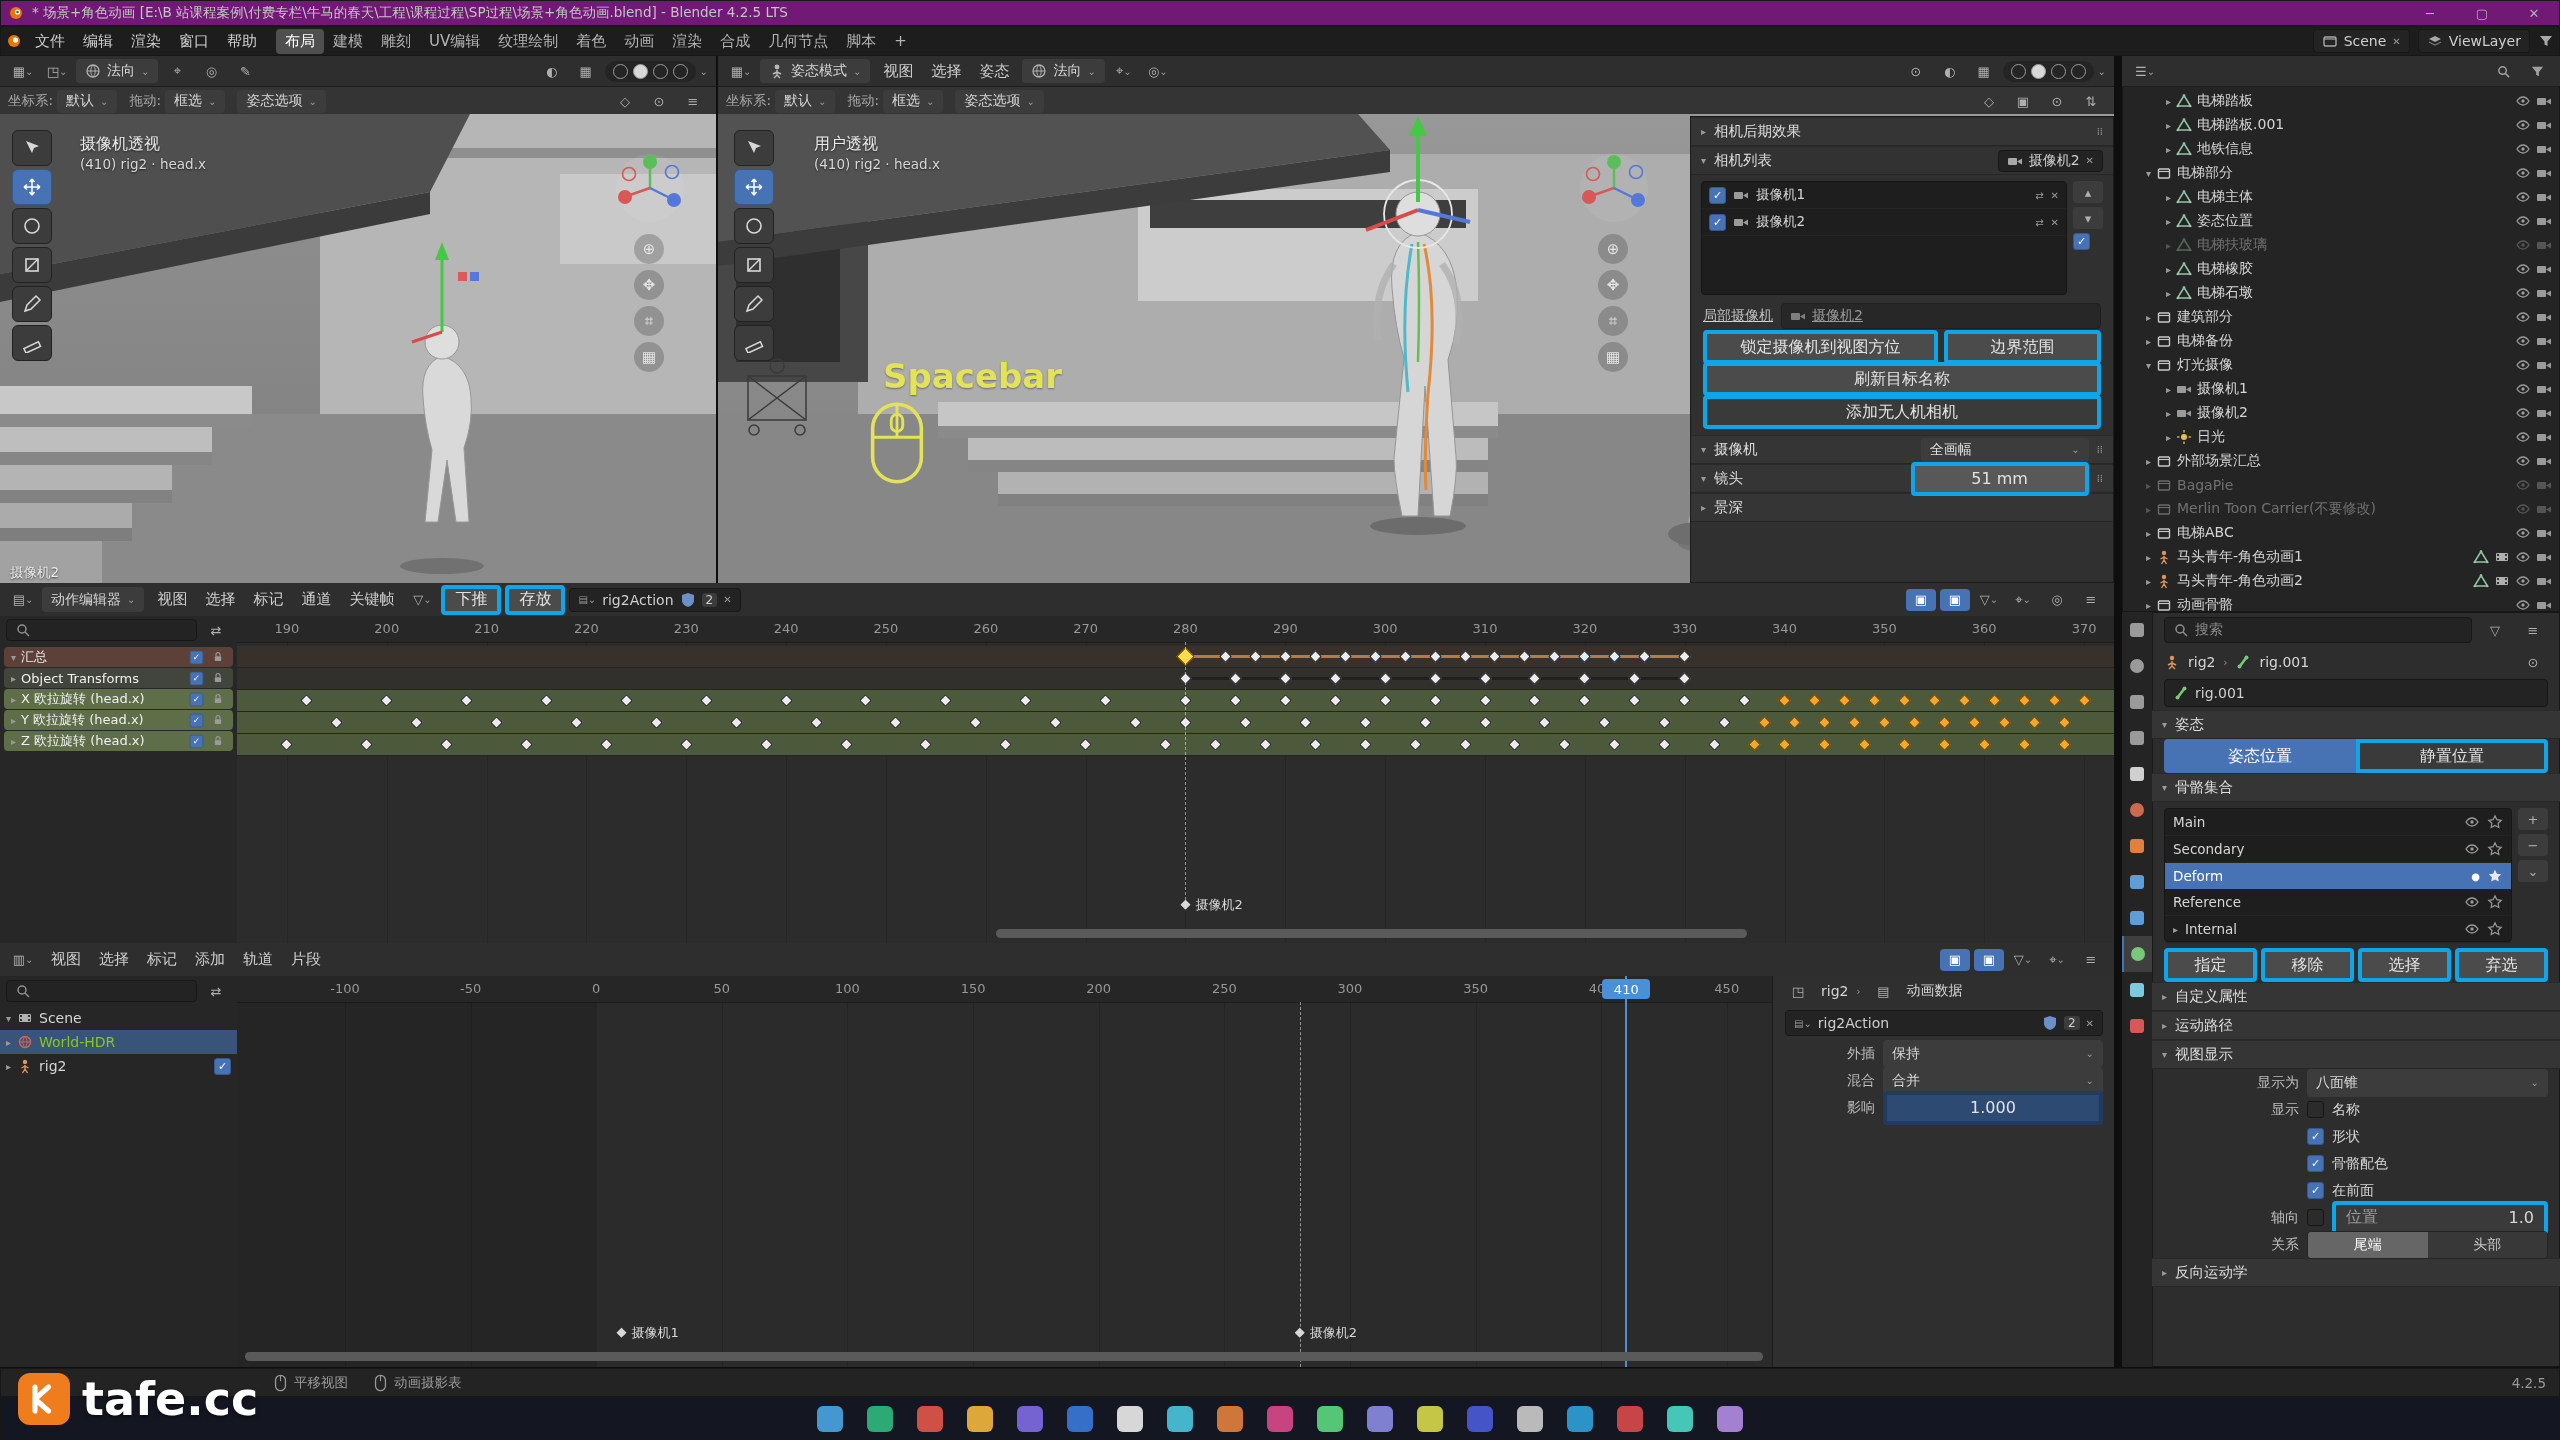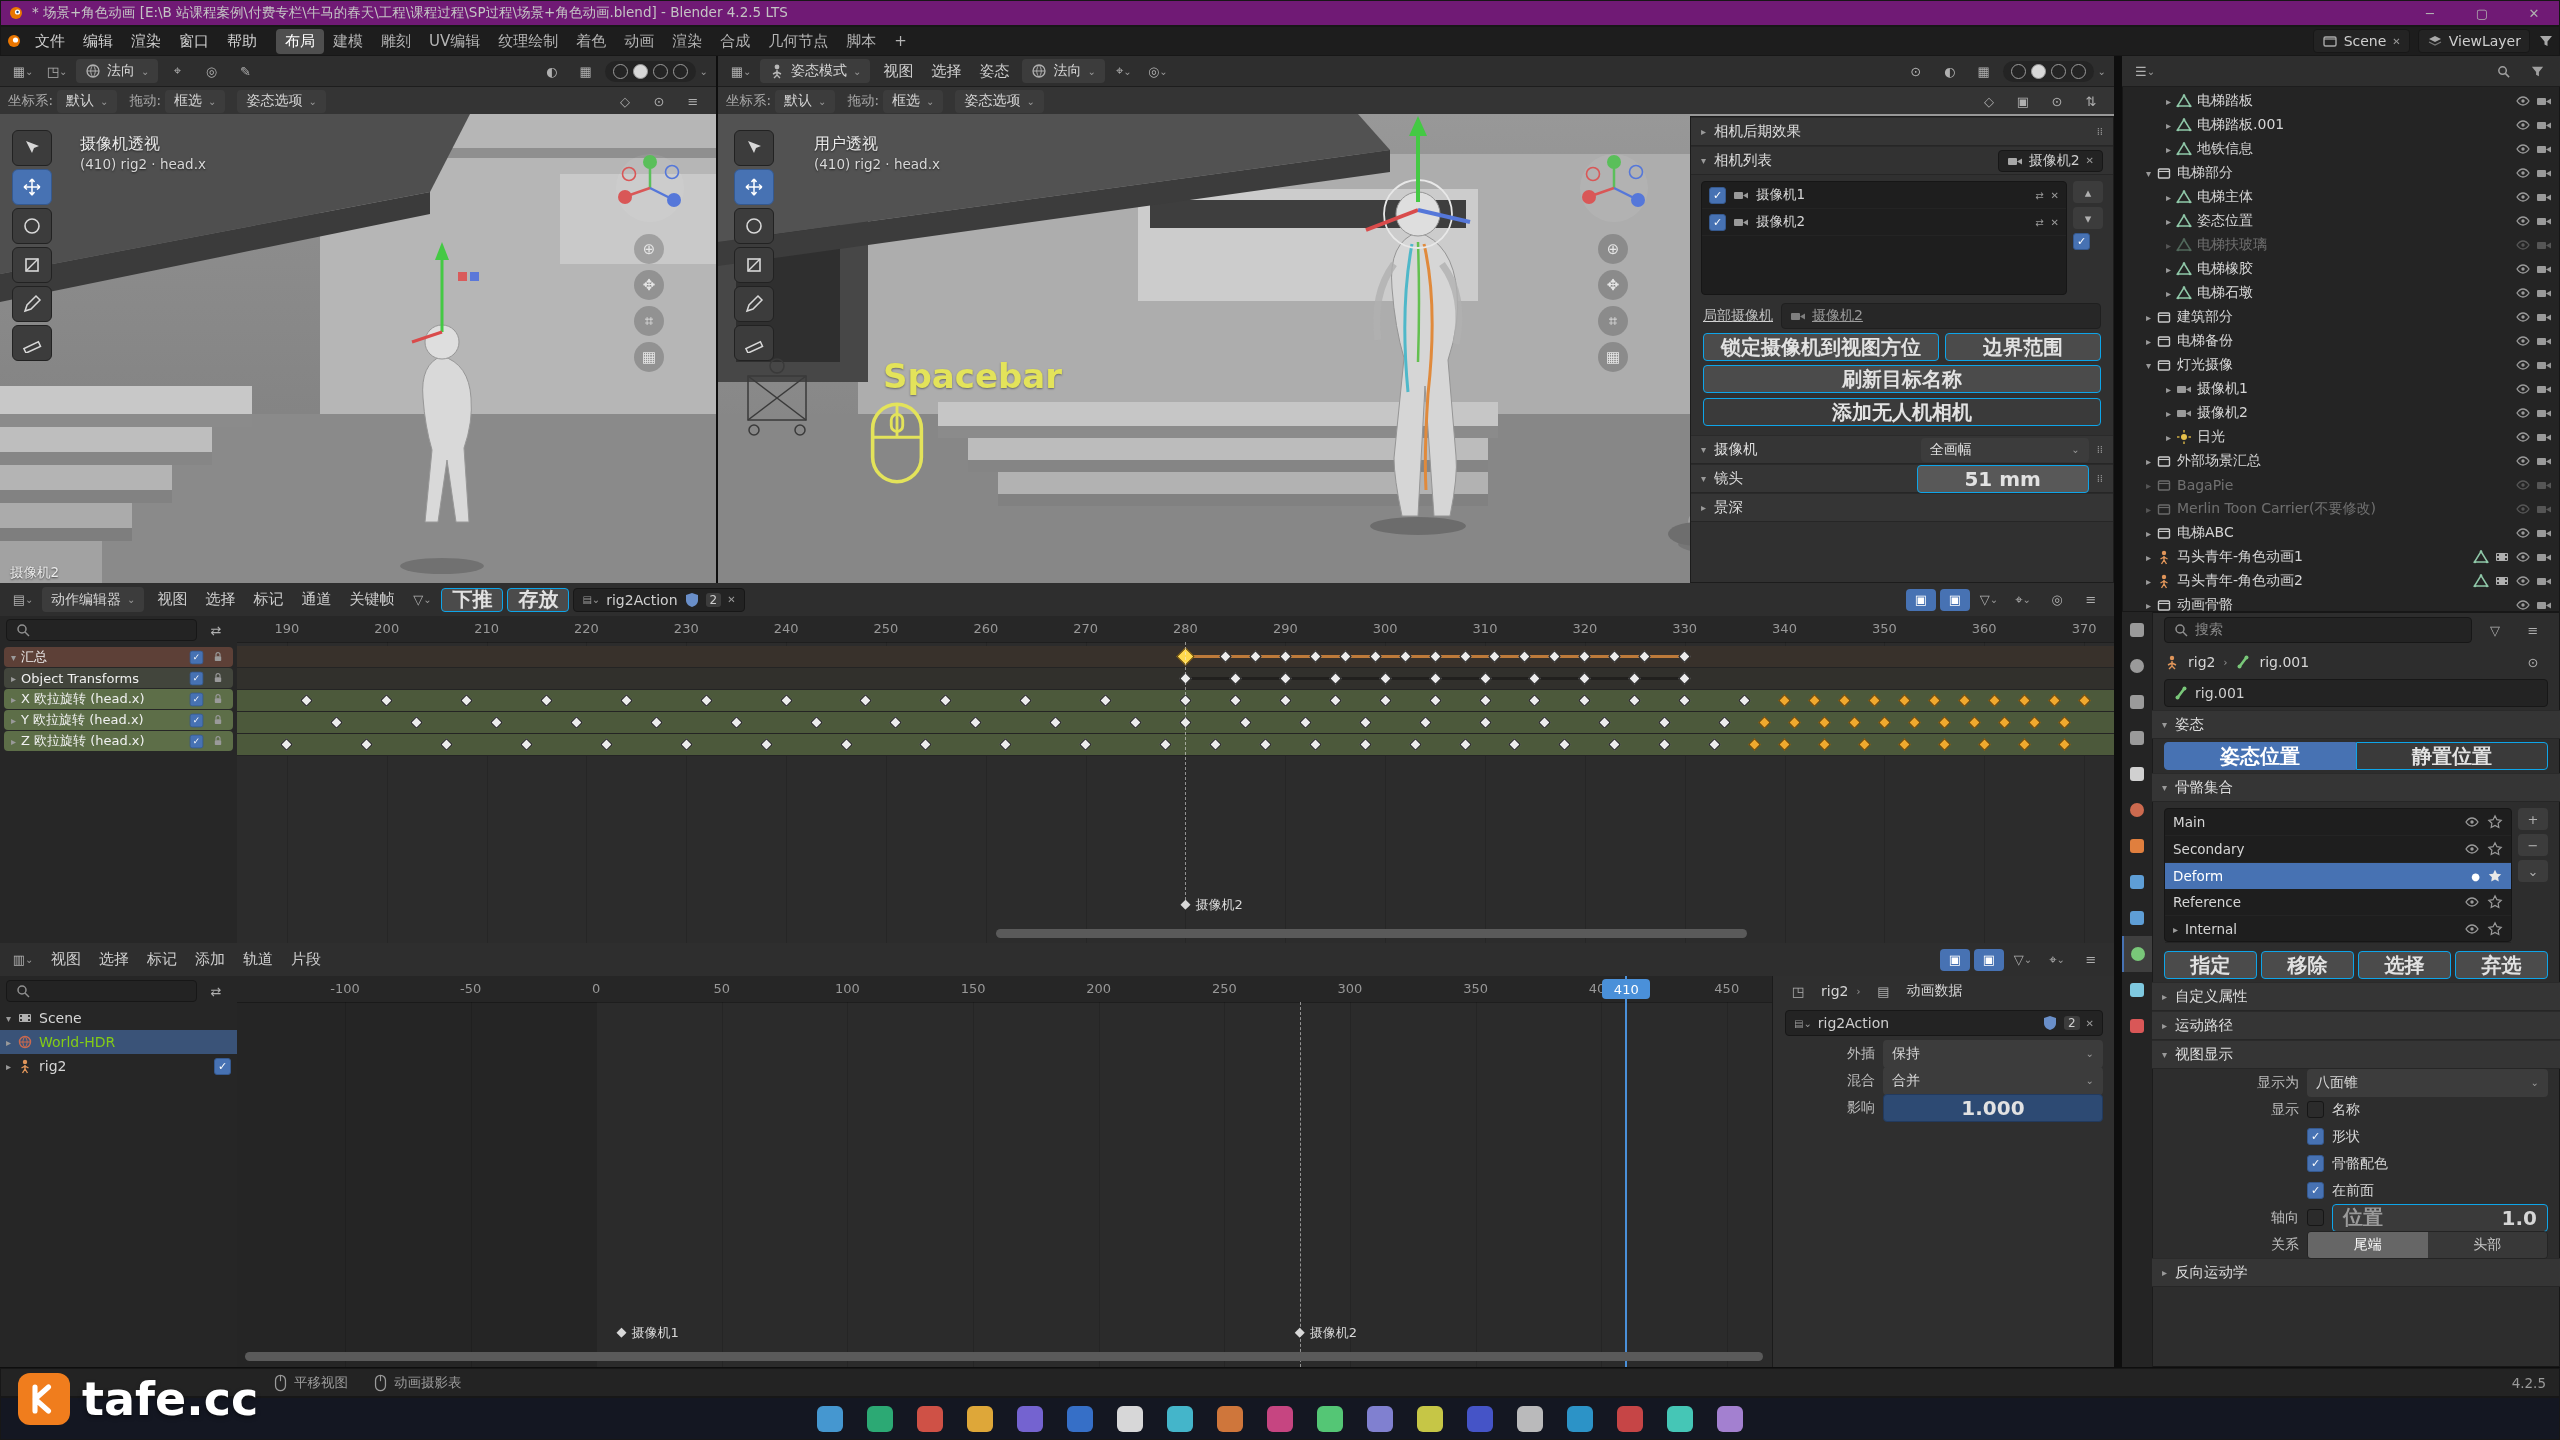--- a/index.html
+++ b/index.html
@@ -8,21 +8,21 @@
   .abs{position:absolute;}
   .region{position:absolute;box-shadow:inset 0 0 0 1px #171717;}
   .ehdr{display:flex;align-items:center;gap:4px;padding:0 8px;height:33px;background:#2e2e2e;border-bottom:1px solid #1d1d1d;}
   .mi{padding:3px 9px;border-radius:4px;color:#cfcfcf;font-size:15px;white-space:nowrap;}
   .mi.ws{color:#b5b5b5;}
   .mi.ws.act{background:#4f4f4f;color:#fff;}
   .ibtn{min-width:24px;height:22px;display:inline-flex;align-items:center;justify-content:center;border-radius:4px;color:#b0b0b0;font-size:13px;padding:0 3px;}
   .ibtn.act{background:#4772b3;color:#fff;}
   .dd{display:inline-flex;align-items:center;gap:6px;background:#3c3c3c;border-radius:4px;padding:2px 9px;font-size:14px;white-space:nowrap;}
   .caret{font-size:10px;color:#9a9a9a;}
-  .btn{background:#4b4b4b;border:1px solid #0ea5e9;border-radius:4px;color:#e2e2e2;font-size:20px;display:inline-flex;align-items:center;justify-content:center;height:26px;padding:0 10px;white-space:nowrap;font-weight:bold;}
+  .btn{background:#4b4b4b;border:4px solid #0ea5e9;border-radius:4px;color:#e2e2e2;font-size:16px;display:inline-flex;align-items:center;justify-content:center;height:26px;padding:0 10px;white-space:nowrap;}
   .btn.primary{background:#4772b3;border-color:#4772b3;color:#fff;}
   .btn.dark{background:#3a3a3a;}
   .field{background:#232323;border:1px solid #171717;border-radius:4px;display:inline-flex;align-items:center;gap:6px;padding:0 8px;height:24px;font-size:14px;color:#cfcfcf;}
   .cb{width:15px;height:15px;border-radius:3px;background:#2b2b2b;border:1px solid #161616;display:inline-flex;align-items:center;justify-content:center;font-size:11px;color:#fff;flex:none;}
   .cb.on{background:#4772b3;border-color:#35598f;}
   .icn{display:inline-flex;width:16px;height:16px;flex:none;align-items:center;justify-content:center;}
   .icn svg{width:100%;height:100%;}
   .key{position:absolute;width:9px;height:9px;transform:rotate(45deg);background:#ececec;border:1px solid #0d0d0d;box-sizing:border-box;}
   .key.sel{background:#f0a92e;border-color:#5a3c0a;}
   .key.big{width:13px;height:13px;background:#ffd94f;}

